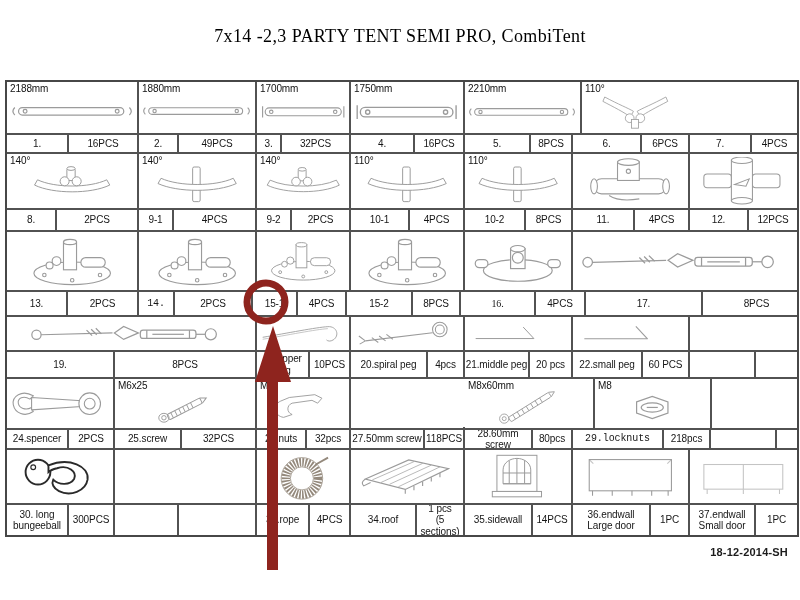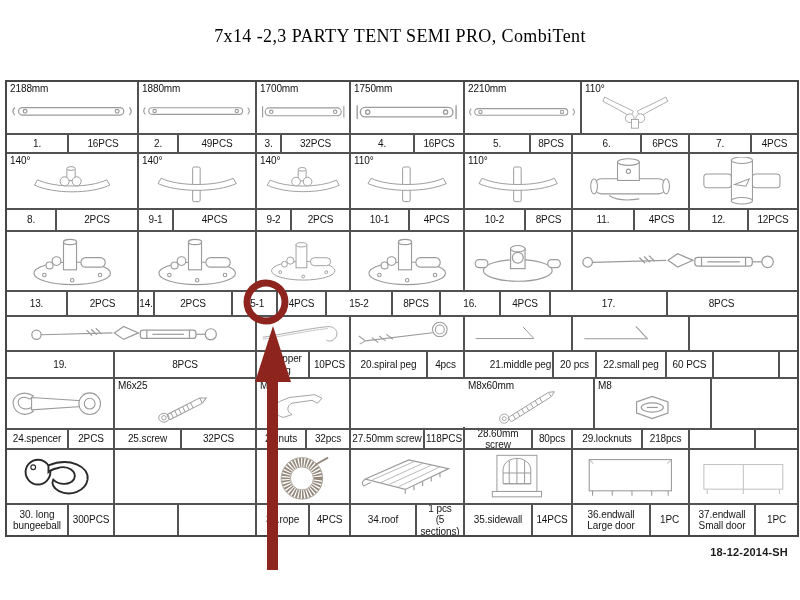--- a/index.html
+++ b/index.html
@@ -342,27 +342,27 @@
               <line x1="180" y1="16.5" x2="190" y2="16.5"></line>
               <circle cx="196" cy="16.5" r="6"></circle>
             </g>
           </svg>
         </div>
       </div>
     </div>
     <div class="trow" style="height: 25px;">
       <div class="tcell lbl" style="width: 61px;">13.</div>
       <div class="tcell lbl" style="width: 71px;">2PCS</div>
-      <div class="tcell lbl" style="width: 16px;">14.</div>
+      <div class="tcell lbl" style="width: 36px; font-family: Liberation Mono, monospace;">14.</div>
       <div class="tcell lbl" style="width: 78px;">2PCS</div>
       <div class="tcell lbl" style="width: 45px;">15-1</div>
       <div class="tcell lbl" style="width: 49px;">4PCS</div>
       <div class="tcell lbl" style="width: 66px;">15-2</div>
       <div class="tcell lbl" style="width: 48px;">8PCS</div>
-      <div class="tcell lbl" style="width: 60px;">16.</div>
+      <div class="tcell lbl" style="width: 75px; font-family: Liberation Serif, serif;">16.</div>
       <div class="tcell lbl" style="width: 50px;">4PCS</div>
       <div class="tcell lbl" style="width: 117px;">17.</div>
       <div class="tcell lbl" style="width: 107px;">8PCS</div>
     </div>
     <div class="trow" style="height: 35px;">
       <div class="tcell img" style="width: 250px;">
         <div class="draw">
           <svg viewBox="0 0 220 32">
             <g fill="none" stroke="#9b9b9b" stroke-width="1.3">
               <circle cx="8" cy="17" r="5"></circle>
@@ -424,21 +424,21 @@
       </div>
       <div class="tcell img" style="width: 107px;"></div>
     </div>
     <div class="trow" style="height: 27px;">
       <div class="tcell lbl" style="width: 108px;">19.</div>
       <div class="tcell lbl" style="width: 142px;">8PCS</div>
       <div class="tcell lbl" style="width: 53px;">19.upper peg</div>
       <div class="tcell lbl" style="width: 41px;">10PCS</div>
       <div class="tcell lbl" style="width: 77px;">20.spiral peg</div>
       <div class="tcell lbl" style="width: 37px;">4pcs</div>
-      <div class="tcell lbl" style="width: 65px; margin-left: 24px;">21.middle peg</div>
+      <div class="tcell lbl" style="width: 65px;">21.middle peg</div>
       <div class="tcell lbl" style="width: 43px;">20 pcs</div>
       <div class="tcell lbl" style="width: 70px;">22.small peg</div>
       <div class="tcell lbl" style="width: 47px;">60 PCS</div>
       <div class="tcell lbl" style="width: 66px;"></div>
       <div class="tcell lbl" style="width: 41px;"></div>
     </div>
     <div class="trow" style="height: 51px;">
       <div class="tcell img" style="width: 108px;">
         <div class="draw">
           <svg viewBox="0 0 120 45">
@@ -527,21 +527,21 @@
       <div class="tcell lbl" style="width: 62px;">24.spencer</div>
       <div class="tcell lbl" style="width: 46px;">2PCS</div>
       <div class="tcell lbl" style="width: 67px;">25.screw</div>
       <div class="tcell lbl" style="width: 75px;">32PCS</div>
       <div class="tcell lbl" style="width: 50px;">26.nuts</div>
       <div class="tcell lbl" style="width: 44px;">32pcs</div>
       <div class="tcell lbl" style="width: 74px;">27.50mm screw</div>
       <div class="tcell lbl" style="width: 40px;">118PCS</div>
       <div class="tcell lbl" style="width: 68px;">28.60mm screw</div>
       <div class="tcell lbl" style="width: 40px;">80pcs</div>
-      <div class="tcell lbl" style="width: 70px;">29.locknuts</div>
+      <div class="tcell lbl" style="width: 91px; font-family: Liberation Mono, monospace;">29.locknuts</div>
       <div class="tcell lbl" style="width: 47px;">218pcs</div>
       <div class="tcell lbl" style="width: 66px;"></div>
       <div class="tcell lbl" style="width: 41px;"></div>
     </div>
     <div class="trow" style="height: 55px;">
       <div class="tcell img" style="width: 108px;">
         <div class="draw">
           <svg viewBox="0 0 90 50">
             <g fill="#fff" stroke="#2a2a2a" stroke-width="2">
               <circle cx="22" cy="20" r="13"></circle>

